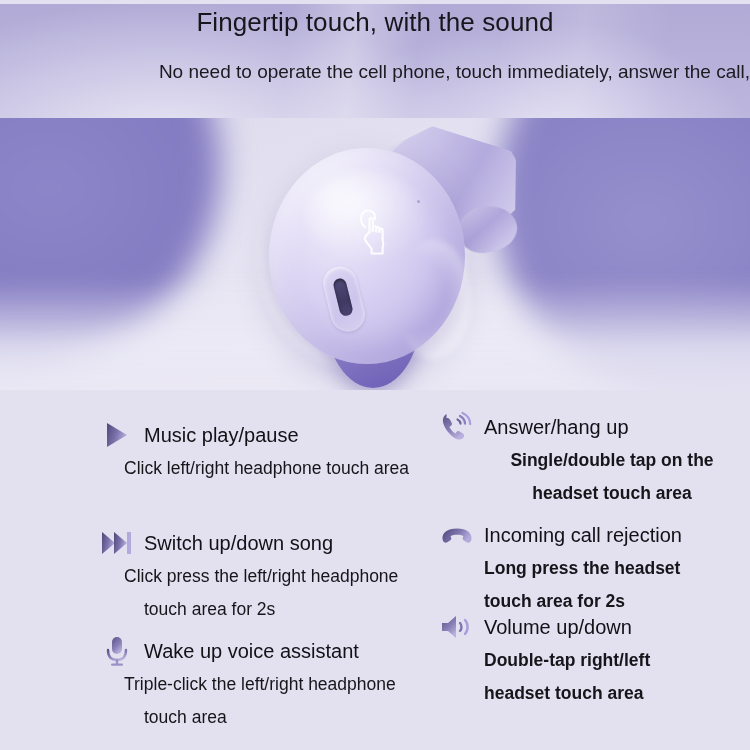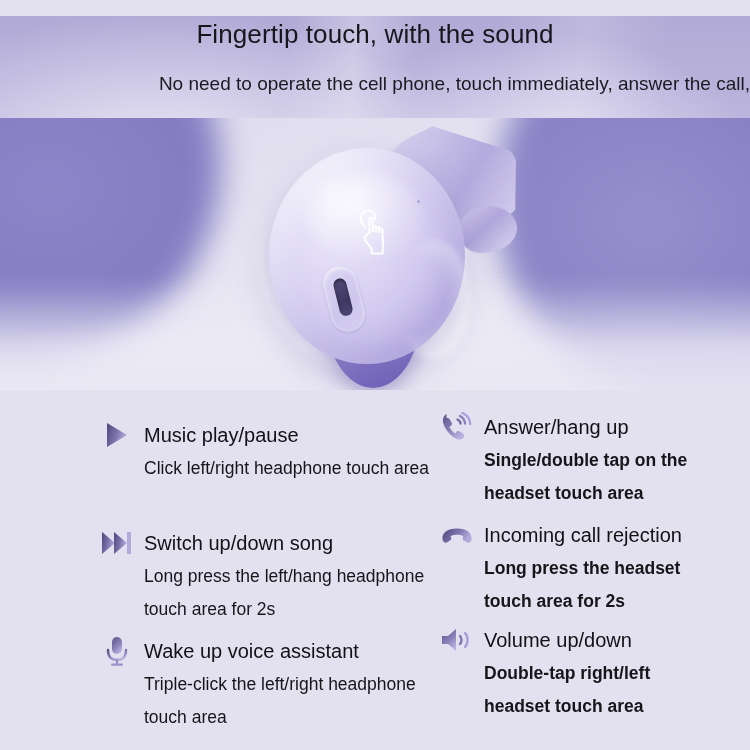--- a/index.html
+++ b/index.html
@@ -14,21 +14,21 @@
     position: relative;
     width: 750px;
     height: 750px;
     overflow: hidden;
     background: #e3e1f0;
   }
 
   
   .header {
     position: absolute;
-    left: 0; top: 16px;
+    left: 0; top: 4px;
     width: 750px;
     height: 118px;
     background:
       radial-gradient(ellipse 420px 200px at 22% 120%, rgba(236,234,246,0.95) 0%, rgba(236,234,246,0.0) 72%),
       radial-gradient(ellipse 300px 170px at 72% 115%, rgba(232,229,245,0.85) 0%, rgba(232,229,245,0.0) 70%),
       linear-gradient(180deg, #b1aad6 0%, #b6b0da 45%, #bdb7de 100%);
     overflow: hidden;
   }
   .header-sheen {
     position: absolute;
@@ -228,34 +228,34 @@
   }
   .feat-title {
     font-size: 20px;
     color: #121116;
     white-space: nowrap;
   }
   .feat-desc {
     font-size: 17.5px;
     color: #16151a;
     line-height: 33px;
-    margin-left: 44px;
+    margin-left: 24px;
     white-space: nowrap;
   }
   .feat-desc.ind2 { margin-left: 44px; }
   .col-right .feat-desc { margin-left: 44px; font-weight: bold; }
 
   
   .lf0 { top: 28px; }
   .lf1 { top: 136px; }
   .lf2 { top: 244px; }
   
-  .rf0 { top: 20px; }
+  .rf0 { top: 20px; text-align: center; }
   .rf1 { top: 128px; }
-  .rf2 { top: 233px; }
+  .rf2 { top: 220px; }
 </style>
 </head>
 <body>
 
 <div id="page">
 
   <div class="header">
     <div class="header-sheen"></div>
     <div class="header-sheen b"></div>
     <div class="title">Fingertip touch, with the sound</div>
@@ -328,21 +328,21 @@
         <div class="feat-head">
           <span class="feat-ico">
             <svg width="32" height="26" viewBox="0 0 32 26">
               <path d="M1 2 L14 13 L1 24 Z" fill="url(#gIcon)"></path>
               <path d="M13 2 L26 13 L13 24 Z" fill="url(#gIcon)"></path>
               <rect x="26" y="2" width="4" height="22" fill="#b3a9da"></rect>
             </svg>
           </span>
           <span class="feat-title">Switch up/down song</span>
         </div>
-        <div class="feat-desc">Long press the left/hang headphone</div>
+        <div class="feat-desc">Click press the left/right headphone</div>
         <div class="feat-desc ind2">touch area for 2s</div>
       </div>
 
       <div class="feat lf2">
         <div class="feat-head">
           <span class="feat-ico">
             <svg width="28" height="32" viewBox="0 0 28 32">
               <rect x="9" y="2" width="10" height="17" rx="5" fill="url(#gIconV)"></rect>
               <path d="M5 15 C5 22.5 9 25 14 25 C19 25 23 22.5 23 15" fill="none" stroke="url(#gIconV)" stroke-width="2.4" stroke-linecap="round"></path>
               <rect x="12.8" y="24" width="2.4" height="5" fill="#9a92c6"></rect>

